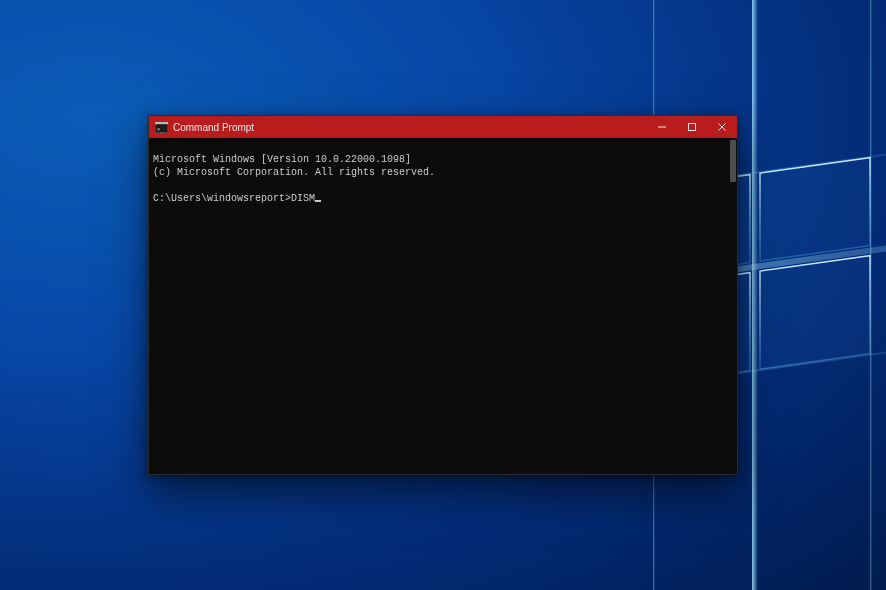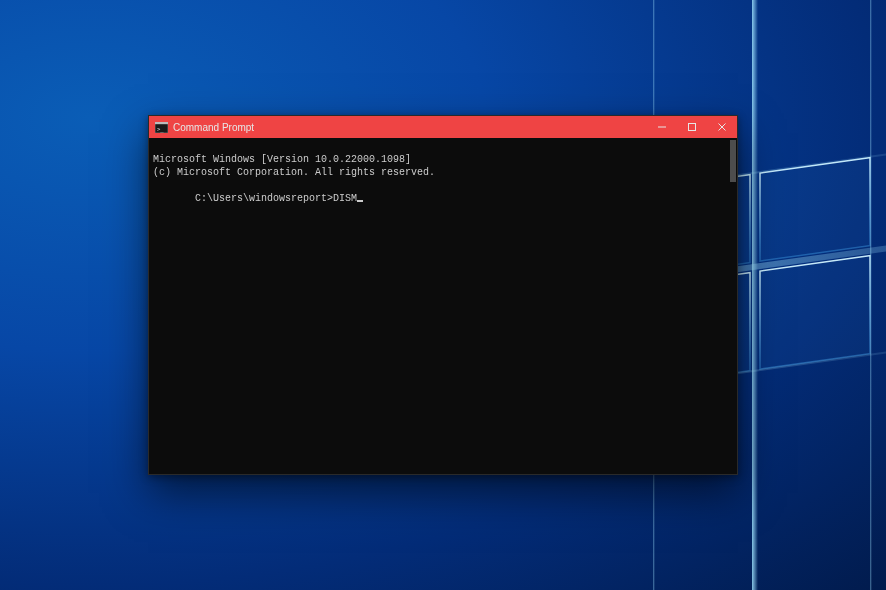--- a/index.html
+++ b/index.html
@@ -31,21 +31,21 @@
     height: 360px;
     background: #0c0c0c;
     border: 1px solid #2a2a2a;
     box-shadow: 0 18px 40px rgba(0,0,0,0.55), 0 2px 8px rgba(0,0,0,0.4);
     display: flex;
     flex-direction: column;
   }
 
   .titlebar {
     height: 22px;
-    background: #ef4444;
+    background: #b91c1c;
     display: flex;
     align-items: center;
     color: #e6e6e6;
     font-size: 10px;
     user-select: none;
   }
   .titlebar .app-icon {
     width: 14px; height: 14px;
     margin: 0 5px 0 5px;
     display: flex; align-items: center; justify-content: center;
@@ -86,21 +86,21 @@
 
   .cursor {
     display: inline-block;
     width: 6px;
     height: 2px;
     background: #cccccc;
     vertical-align: -1px;
     margin-left: 0px;
   }
 
-  .prompt-line { display: inline; margin-left: 42px; }
+  .prompt-line { display: inline; }
 </style>
 </head>
 <body>
 
 <div class="logo-wrap">
   <svg viewBox="0 0 260 260">
     <defs>
       <linearGradient id="beam" x1="0" y1="0" x2="1" y2="0">
         <stop offset="0" stop-color="#9fe3ff" stop-opacity="0.95"></stop>
         <stop offset="1" stop-color="#9fe3ff" stop-opacity="0"></stop>

